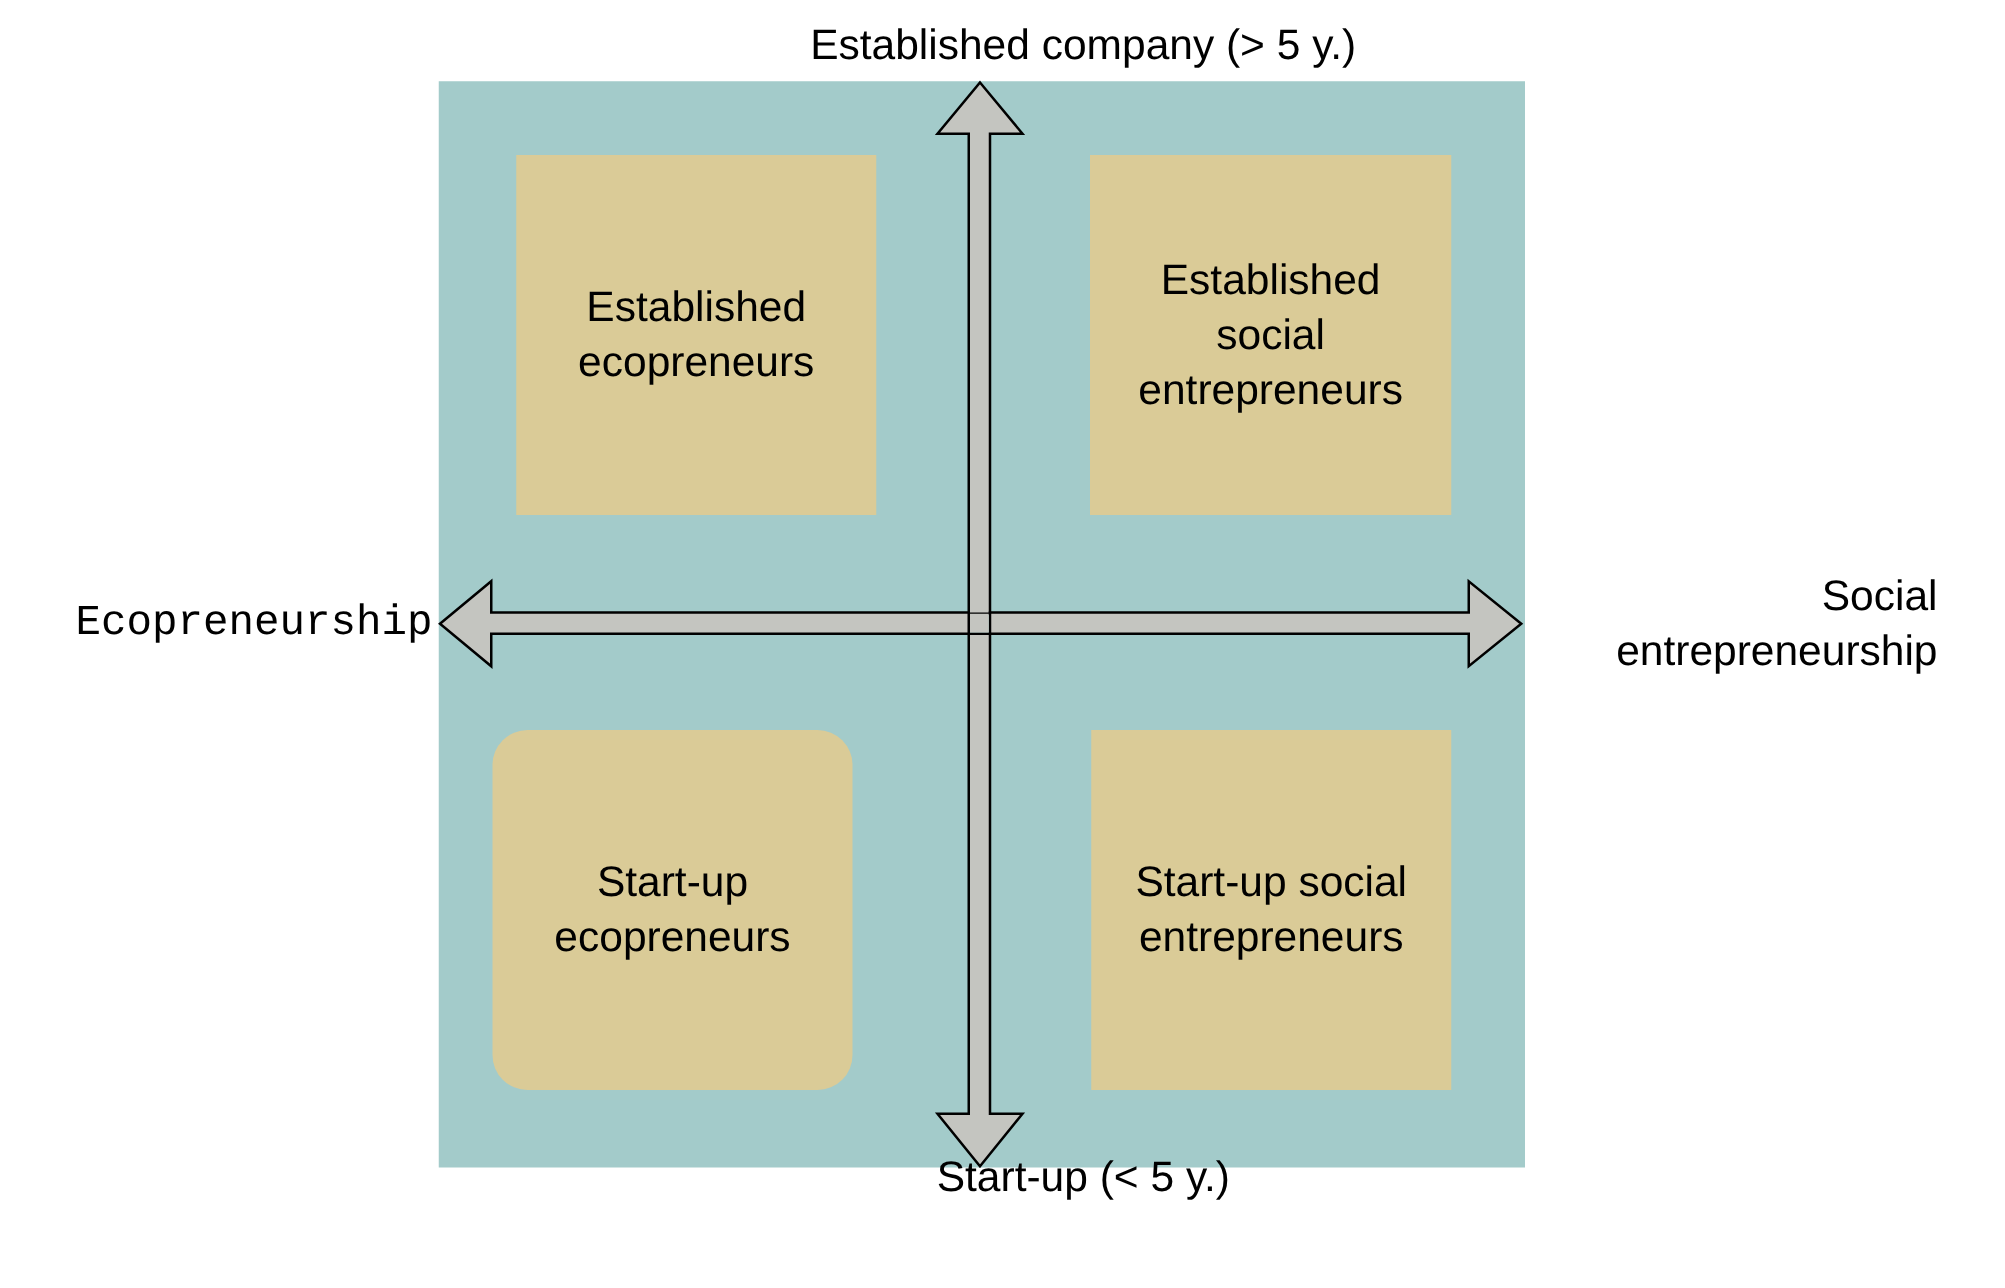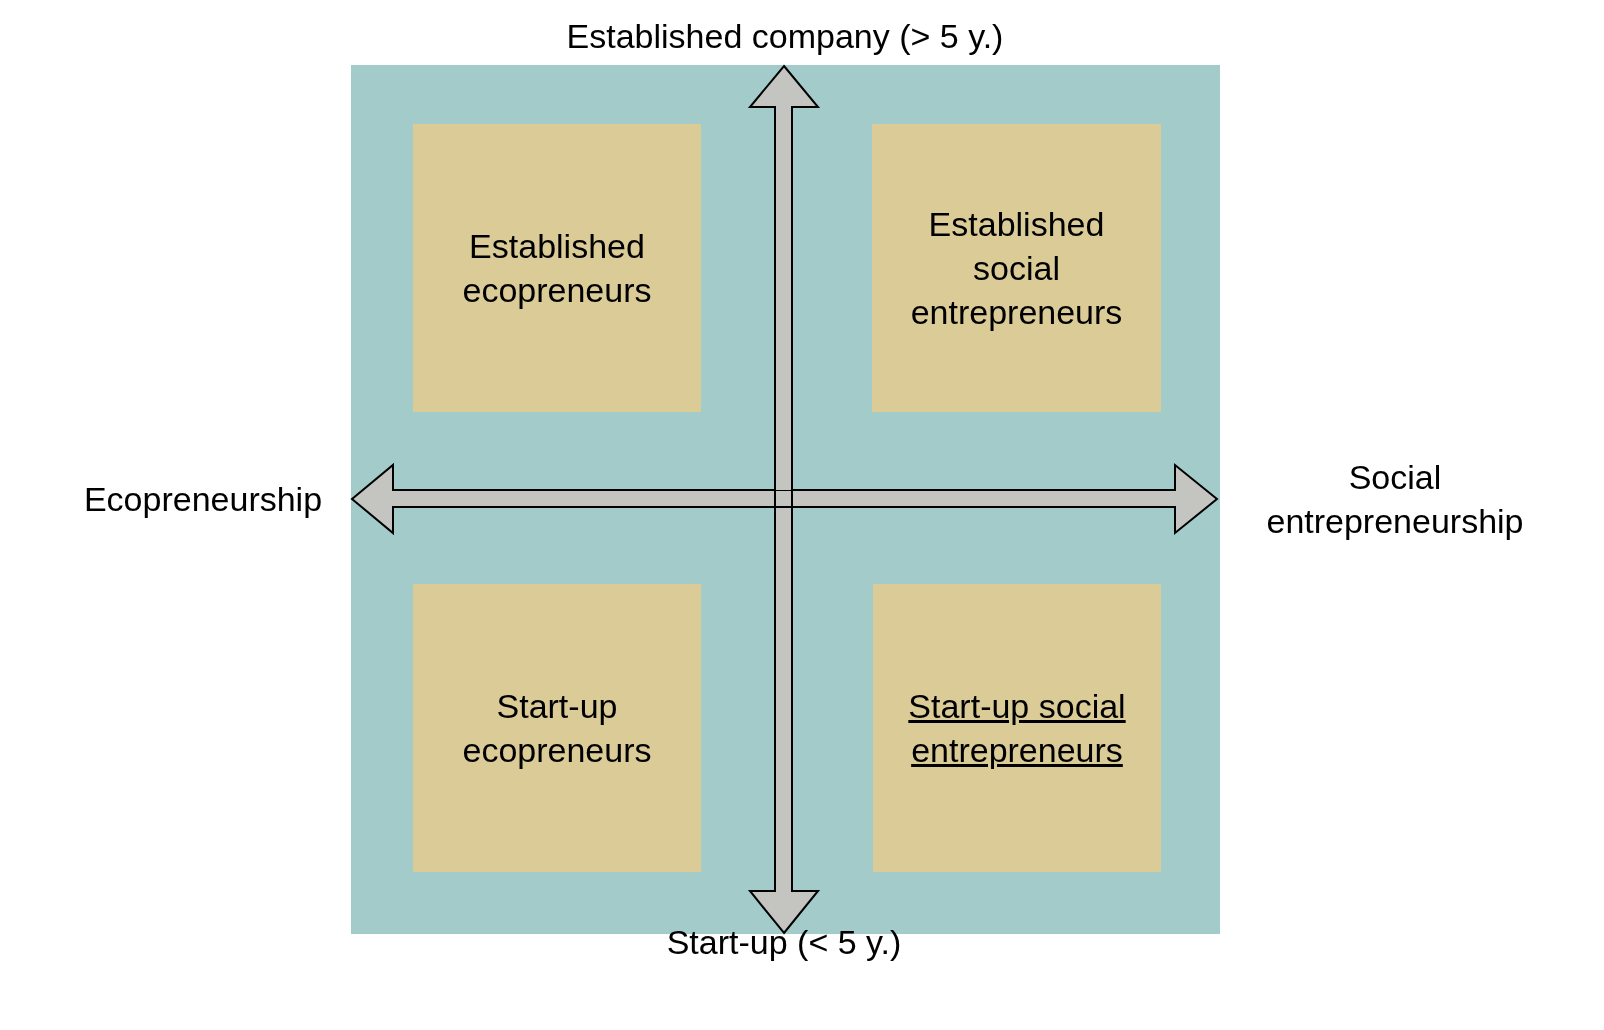--- a/index.html
+++ b/index.html
@@ -3,58 +3,58 @@
   <meta charset="utf-8">
   <style>
     html, body { margin: 0; padding: 0; background: #ffffff; }
     body { width: 1604px; height: 1030px; position: relative; overflow: hidden;
            font-family: "Liberation Sans", sans-serif; color: #000; }
     .panel { position: absolute; left: 351px; top: 65px; width: 869px; height: 869px; background: #a3cbca; }
     .box { position: absolute; width: 288px; height: 288px; background: #dacb97;
            display: flex; align-items: center; justify-content: center; text-align: center;
            font-size: 34px; line-height: 44px; }
     .box span { white-space: pre-line; }
-    .axis-label { position: absolute; font-size: 34px; line-height: 44px; text-align: center; white-space: pre-line; }
+    .axis-label { position: absolute; font-size: 34px; line-height: 44px; text-align: right; white-space: pre-line; }
     svg.arrows { position: absolute; left: 0; top: 0; }
   </style>
 </head>
 <body>
 
 <div class="axis-label" style="left:485px; top:14px; width:600px;">Established company (&gt; 5 y.)</div>
 
 <div class="panel"></div>
 
 <div class="box" style="left:413px; top:124px;">
   <span>Established
 ecopreneurs</span>
 </div>
 <div class="box" style="left:872px; top:124px; width:289px;">
   <span>Established
 social
 entrepreneurs</span>
 </div>
-<div class="box" style="left:413px; top:584px;">
+<div class="box" style="left:394px; top:584px;border-radius:28px;">
   <span>Start-up
 ecopreneurs</span>
 </div>
-<div class="box" style="left:873px; top:584px;text-decoration:underline;">
+<div class="box" style="left:873px; top:584px;">
   <span>Start-up social
 entrepreneurs</span>
 </div>
 
 <svg class="arrows" width="1604" height="1030">
   <g>
     <polygon points="784,66 818,107 792,107 792,491 775,491 775,107 750,107" fill="#c4c5c0" stroke="#000" stroke-width="2" stroke-linejoin="miter"></polygon>
     <polygon points="784,933 818,891 792,891 792,507 775,507 775,891 750,891" fill="#c4c5c0" stroke="#000" stroke-width="2" stroke-linejoin="miter"></polygon>
   </g>
   <g>
     <polygon points="352,499 393,465 393,490 775,490 775,507 393,507 393,533" fill="#c4c5c0" stroke="#000" stroke-width="2" stroke-linejoin="miter"></polygon>
     <polygon points="1217,499 1175,465 1175,490 792,490 792,507 1175,507 1175,533" fill="#c4c5c0" stroke="#000" stroke-width="2" stroke-linejoin="miter"></polygon>
     <rect x="776" y="491" width="15" height="15" fill="#c4c5c0"></rect>
   </g>
 </svg>
 
-<div class="axis-label" style="left:60px; top:477px; width:286px;">Ecopreneurship</div>
+<div class="axis-label" style="left:60px; top:477px; width:286px;font-family:Liberation Mono, monospace;">Ecopreneurship</div>
 
 <div class="axis-label" style="left:1240px; top:455px; width:310px;">Social
 entrepreneurship</div>
 
 <div class="axis-label" style="left:584px; top:920px; width:400px;">Start-up (&lt; 5 y.)</div>
 
 </body></html>

